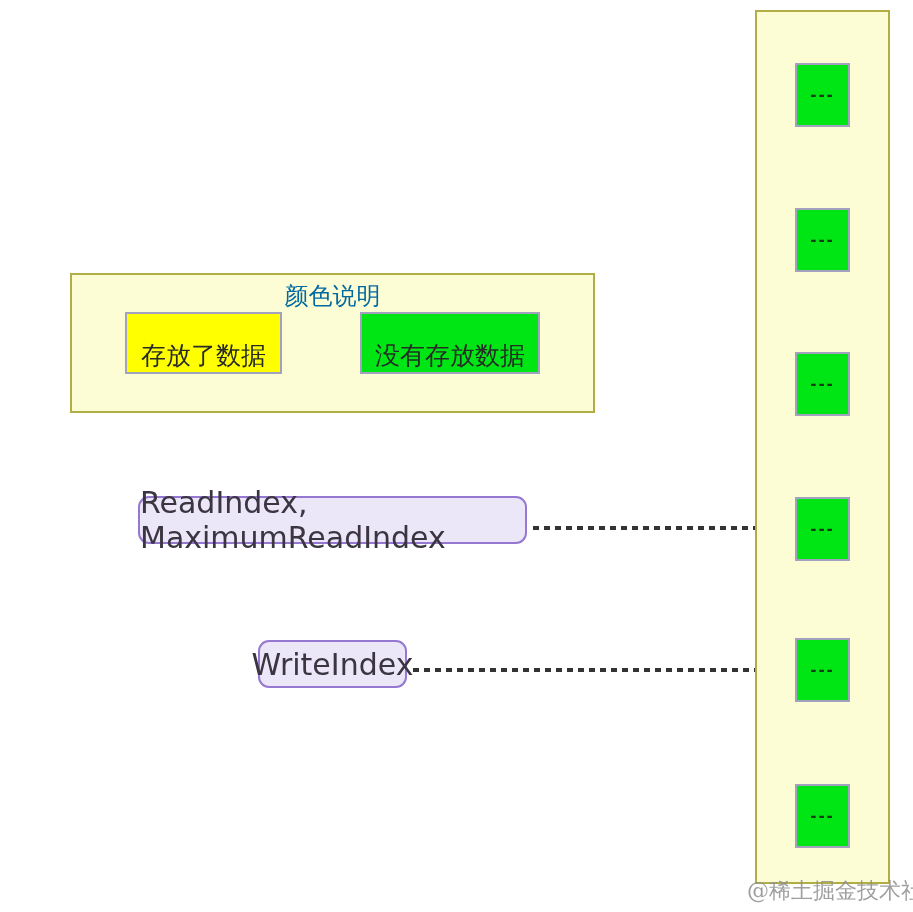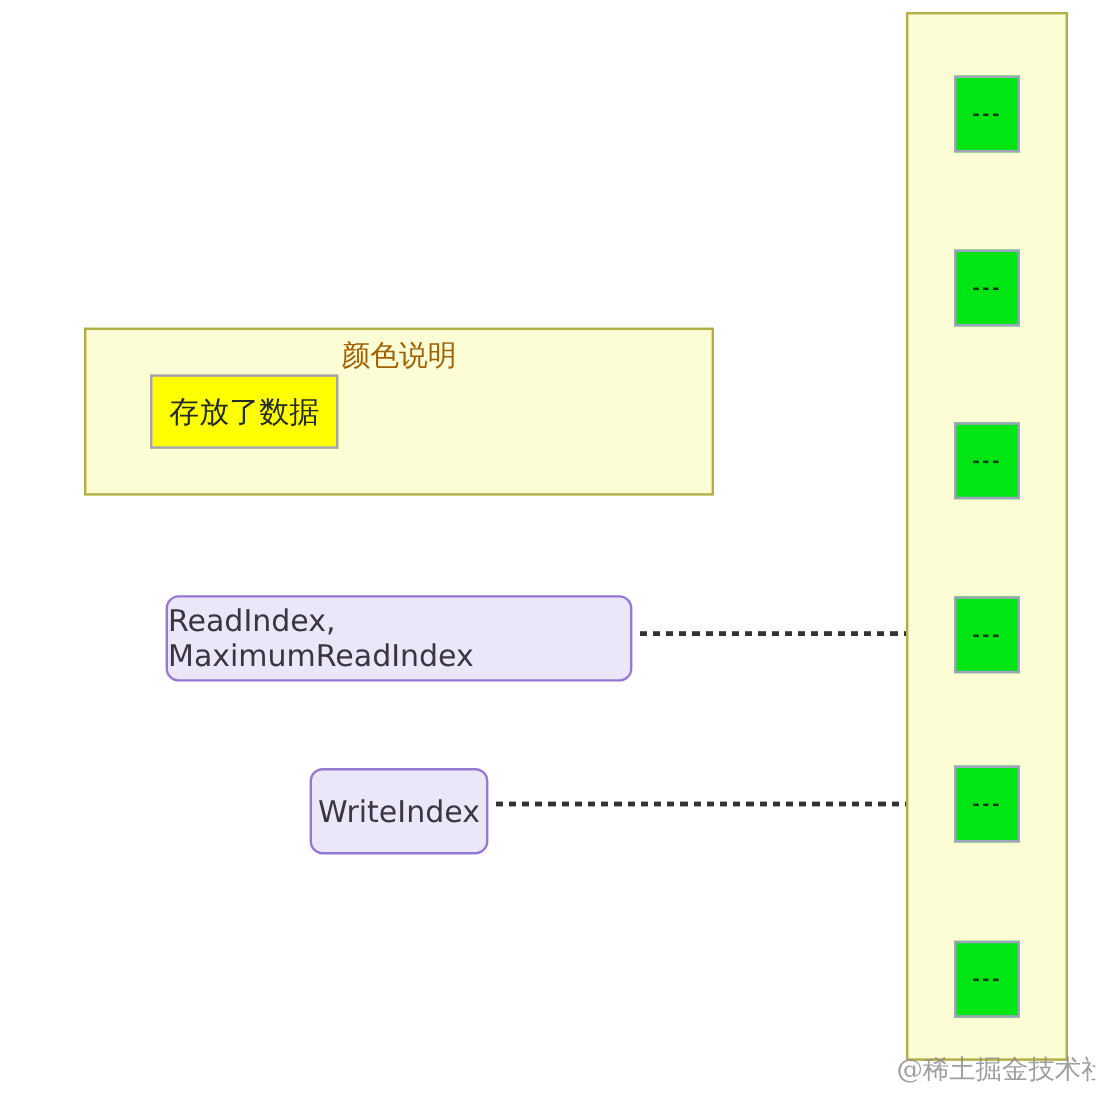--- a/index.html
+++ b/index.html
@@ -61,57 +61,57 @@
     border: 2px solid #b0ae44;
     box-sizing: border-box;
   }
   .legend-title {
     position: absolute;
     top: 5px;
     left: 0;
     width: 100%;
     text-align: center;
     font-size: 24px;
-    color: #a16207;
+    color: #0369a1;
   }
   .swatch {
     position: absolute;
     top: 37px;
     height: 62px;
     border: 2px solid #a2a2c0;
     box-sizing: border-box;
     display: flex;
-    align-items: center;
+    align-items: flex-end;
     justify-content: center;
     font-size: 25px;
     color: #262b26;
   }
   .swatch-yellow {
     left: 53px;
     width: 157px;
     background: #ffff00;
   }
   .swatch-green {
     left: 288px;
     width: 180px;
     background: #00e614;
   }
 
   
   .node {
     position: absolute;
-    height: 72px;
+    height: 48px;
     background: #ece7f8;
     border: 2px solid #9678d3;
     border-radius: 11px;
     box-sizing: border-box;
     display: flex;
     align-items: center;
     justify-content: center;
-    font-size: 25px;
+    font-size: 30px;
     color: #3a3540;
   }
   .node-read {
     left: 138px;
     top: 496px;
     width: 389px;
   }
   .node-write {
     left: 258px;
     top: 640px;
@@ -158,20 +158,23 @@
 </head>
 <body>
 
 <div class="canvas">
 
   <div class="legend">
     <div class="legend-title">颜色说明</div>
     <div class="swatch swatch-yellow">
       <span>存放了数据</span>
     </div>
+    <div class="swatch swatch-green">
+      <span>没有存放数据</span>
+    </div>
   </div>
 
   <div class="node node-read">
     <span>ReadIndex, MaximumReadIndex</span>
   </div>
 
   <div class="node node-write">
     <span>WriteIndex</span>
   </div>
 

